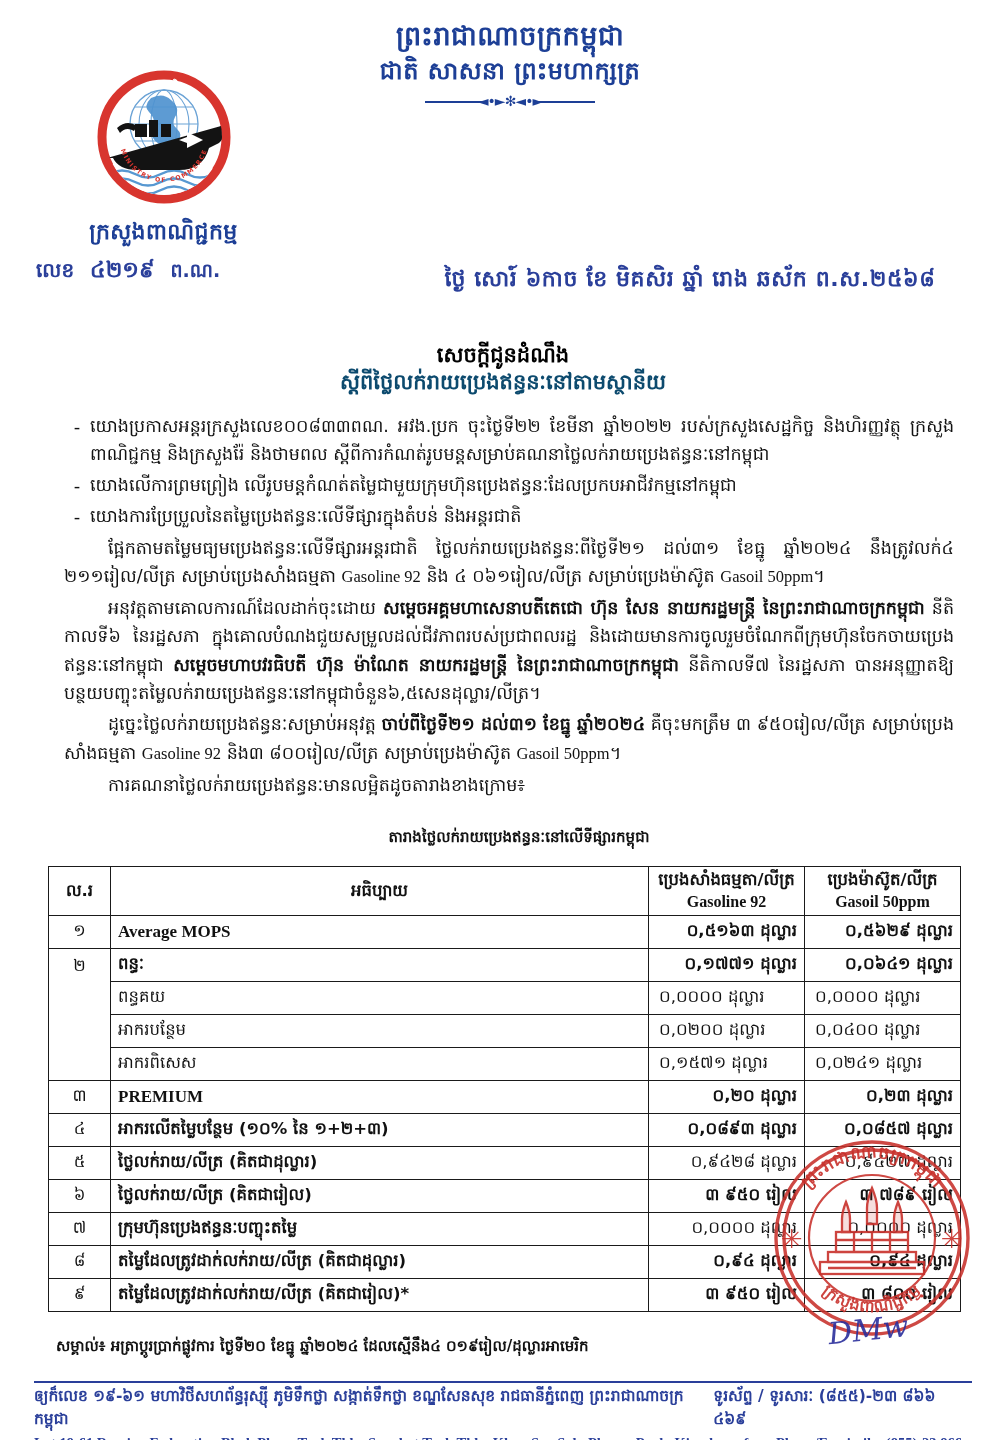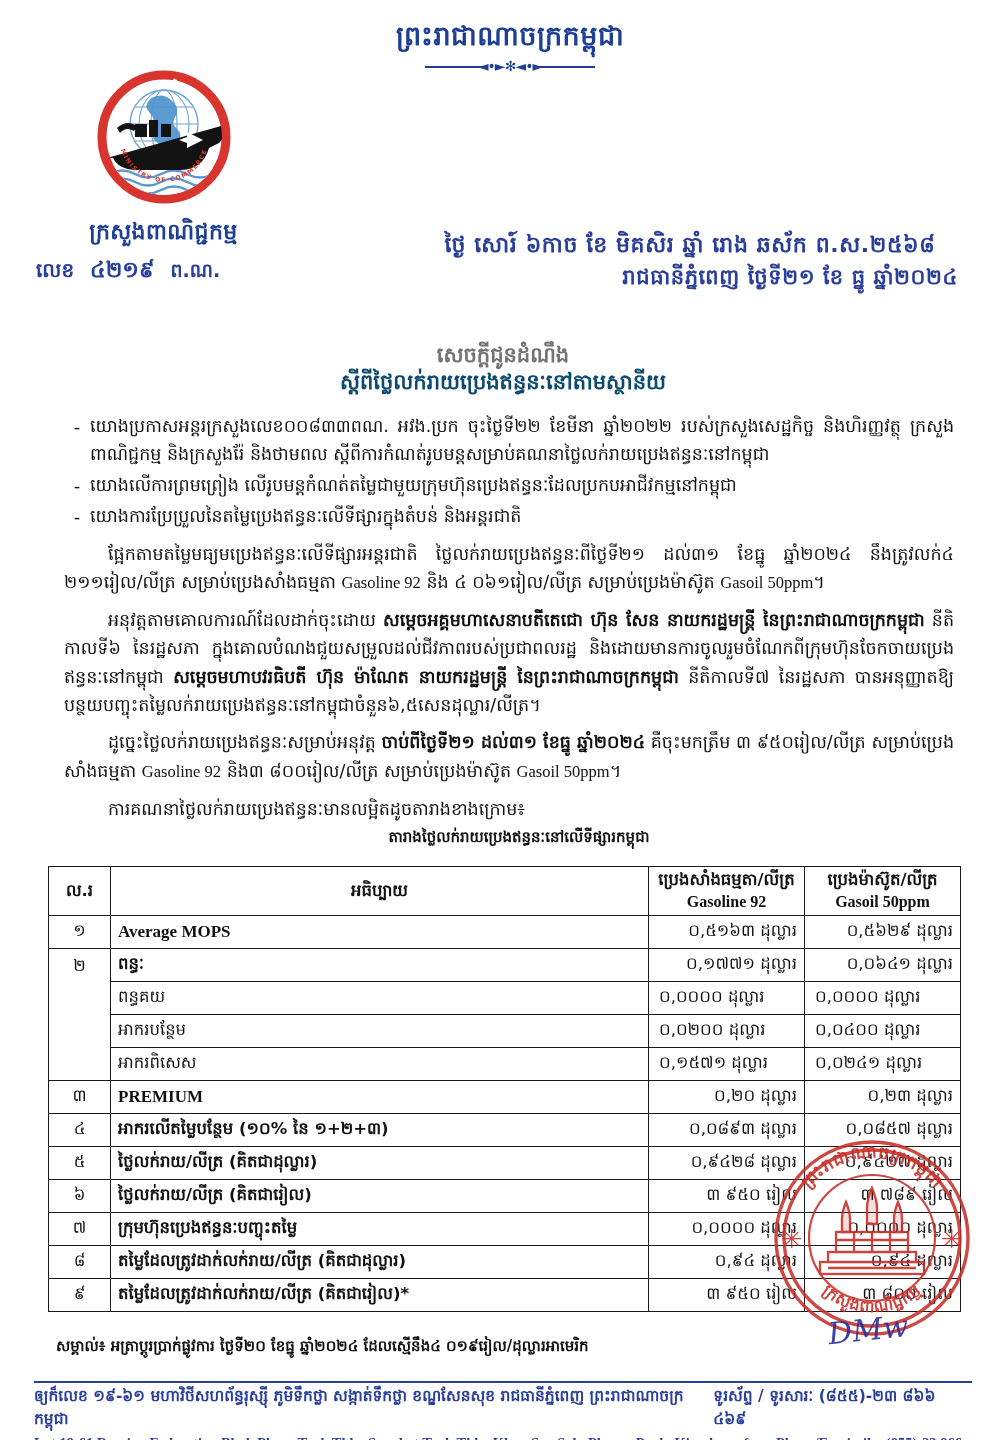--- a/index.html
+++ b/index.html
@@ -101,21 +101,21 @@
     justify-content: flex-start;
     align-items: baseline;
     gap: 16px;
   }
   .doc-number .num-val { font-size: 22px; }
   .doc-number .suffix { font-size: 19px; }
 
   
   .date-block {
     position: absolute;
-    top: 228px;
+    top: 262px;
     left: 400px;
     width: 580px;
     color: #2a3f9a;
     font-weight: bold;
   }
   .date-khmer {
     font-size: 22px;
     text-align: center;
     letter-spacing: 0.6px;
     line-height: 1.5;
@@ -130,21 +130,21 @@
 
   
   .notice-title {
     position: absolute;
     top: 341px;
     left: 0;
     width: 1006px;
     text-align: center;
     font-size: 21px;
     font-weight: bold;
-    color: #737373;
+    color: #000000;
   }
   .notice-subtitle {
     position: absolute;
     top: 368px;
     left: 0;
     width: 1006px;
     text-align: center;
     font-size: 21px;
     font-weight: bold;
     color: #0c4a6e;
@@ -174,21 +174,21 @@
     flex: 1;
     font-size: 17.5px;
     line-height: 1.62;
     text-align: justify;
   }
   .para {
     font-size: 17.5px;
     line-height: 1.62;
     text-align: justify;
     text-indent: 44px;
-    margin-top: 9px;
+    margin-top: 3px;
   }
   .para b { font-weight: bold; }
   .latin { font-family: "Liberation Serif", serif; font-size: 16.5px; }
 
   
   .table-caption {
     position: absolute;
     top: 827px;
     left: 16px;
     width: 1006px;
@@ -234,21 +234,21 @@
   }
   td.no  { text-align: center; font-size: 17px; }
   td.desc { text-align: left; }
   td.desc.bold { font-weight: bold; }
   td.desc.en-bold {
     font-family: "Liberation Serif", serif;
     font-weight: bold;
     font-size: 17px;
   }
   td.val { text-align: right; font-size: 17px; padding-right: 9px; }
-  td.val.bold { font-weight: normal; }
+  td.val.bold { font-weight: bold; }
   td.val.center-left { text-align: left; padding-left: 10px; }
 
   .footnote {
     position: absolute;
     top: 1336px;
     left: 56px;
     width: 900px;
     font-size: 15px;
     font-weight: bold;
   }
@@ -307,20 +307,21 @@
     opacity: 0.9;
   }
 </style>
 </head>
 <body>
 
 <div class="page">
 
   <div class="royal-header">
     <div class="royal-line1">ព្រះរាជាណាចក្រកម្ពុជា</div>
+    <div class="royal-line2">ជាតិ សាសនា ព្រះមហាក្សត្រ</div>
     <div class="royal-divider">
       <span>◄•►✻◄•►</span>
     </div>
   </div>
 
   <div class="emblem-block">
     <div class="emblem">
       <svg viewBox="0 0 150 150" width="150" height="150" aria-hidden="true">
         <defs>
           <clipPath id="circClip">
@@ -371,21 +372,20 @@
     <div class="ministry-name">ក្រសួងពាណិជ្ជកម្ម</div>
     <div class="doc-number">
       <span>លេខ</span>
       <span class="num-val">៤២១៩</span>
       <span class="suffix">ព.ណ.</span>
     </div>
   </div>
 
   <div class="date-block">
     <div class="date-khmer">ថ្ងៃ សោរ៍ ៦កាច ខែ មិគសិរ ឆ្នាំ រោង ឆស័ក ព.ស.២៥៦៨</div>
-    <div class="date-gregorian">រាជធានីភ្នំពេញ ថ្ងៃទី២១ ខែ ធ្នូ ឆ្នាំ២០២៤</div>
   </div>
 
   <div class="notice-title">សេចក្ដីជូនដំណឹង</div>
   <div class="notice-subtitle">ស្ដីពីថ្លៃលក់រាយប្រេងឥន្ធនៈនៅតាមស្ថានីយ</div>
 
   <div class="body-area">
     <div id="bullets-container">
         <div class="bullet-row">
           <div class="bullet-dash">-</div>
           <div class="bullet-text">យោងប្រកាសអន្តរក្រសួងលេខ០០៨៣៣ពណ. អវង.ប្រក ចុះថ្ងៃទី២២ ខែមីនា ឆ្នាំ២០២២ របស់ក្រសួងសេដ្ឋកិច្ច និងហិរញ្ញវត្ថុ ក្រសួងពាណិជ្ជកម្ម និងក្រសួងរ៉ែ និងថាមពល ស្ដីពីការកំណត់រូបមន្តសម្រាប់គណនាថ្លៃលក់រាយប្រេងឥន្ធនៈនៅកម្ពុជា</div>

